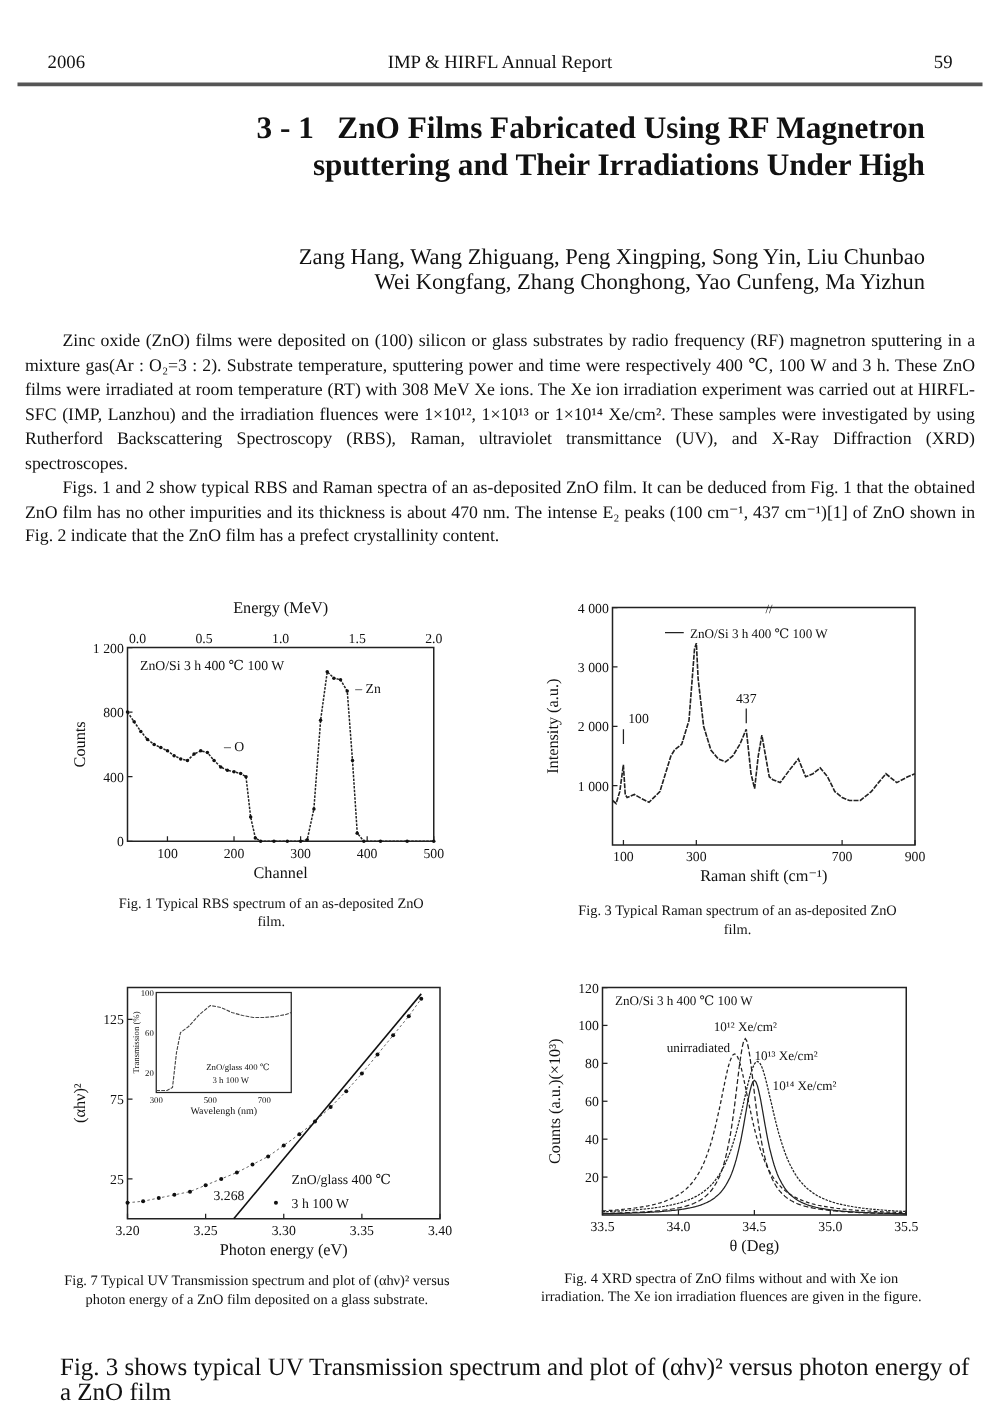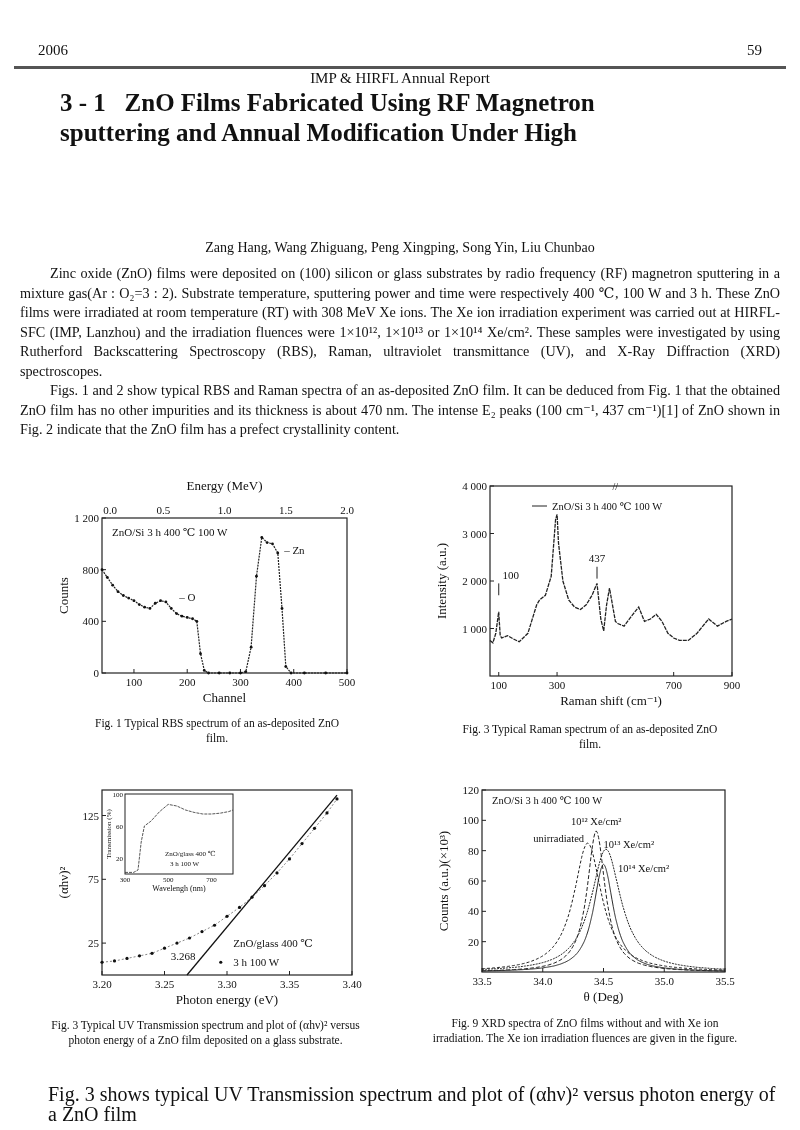--- a/index.html
+++ b/index.html
@@ -1,48 +1,49 @@
 <!DOCTYPE html>
 <html><head>
 <meta charset="utf-8">
 <style>
   html,body{margin:0;padding:0;background:#fff;}
   body{width:800px;height:1130px;position:relative;overflow:hidden;font-family:"Liberation Serif","DejaVu Serif",serif;color:#111;}
   .hdr{position:absolute;left:38px;right:38px;top:42px;height:22px;font-size:15px;}
   .hdr .yr{position:absolute;left:0;top:0;}
-  .hdr .jt{position:absolute;left:0;right:0;text-align:center;top:0;margin-top:28px;}
+  .hdr .jt{position:absolute;left:0;right:0;text-align:center;top:0;}
   .hdr .pg{position:absolute;right:0;top:0;}
   .rule{position:absolute;left:14px;right:14px;top:66px;height:3px;background:#555;}
-  .title{position:absolute;left:60px;right:60px;top:88px;text-align:left;font-weight:bold;font-size:25px;line-height:30px;}
-  .authors{position:absolute;left:60px;right:60px;top:195px;text-align:center;font-size:14px;line-height:20px;margin-top:43px;}
+  .title{position:absolute;left:60px;right:60px;top:88px;text-align:right;font-weight:bold;font-size:25px;line-height:30px;}
+  .authors{position:absolute;left:60px;right:60px;top:195px;text-align:right;font-size:18px;line-height:20px;}
   .body{position:absolute;left:20px;right:20px;font-size:14.2px;line-height:19.6px;text-align:justify;}
   .p1{top:264px;text-indent:30px;}
   .p2{top:381px;text-indent:30px;}
   .fig{position:absolute;}
   .cap{position:absolute;font-size:11.5px;line-height:15px;text-align:center;}
   svg text{font-family:"Liberation Serif","DejaVu Serif",serif;fill:#111;}
   .p3{top:1085px;font-size:20px;left:48px;right:20px;text-align:left;}
 </style>
 </head>
 <body>
 
 <div class="hdr">
   <span class="yr">2006</span>
   <span class="jt">IMP &amp; HIRFL Annual Report</span>
   <span class="pg">59</span>
 </div>
 <div class="rule"></div>
 
 <div class="title">
   <div style="white-space:pre">3 - 1   ZnO Films Fabricated Using RF Magnetron</div>
-  <div>sputtering and Annual Modification Under High</div>
+  <div>sputtering and Their Irradiations Under High</div>
 </div>
 
 <div class="authors">
   <div>Zang Hang, Wang Zhiguang, Peng Xingping, Song Yin, Liu Chunbao</div>
+  <div>Wei Kongfang, Zhang Chonghong, Yao Cunfeng, Ma Yizhun</div>
 </div>
 
 <div class="body p1">Zinc oxide (ZnO) films were deposited on (100) silicon or glass substrates by radio frequency (RF) magnetron sputtering in a mixture gas(Ar : O₂=3 : 2). Substrate temperature, sputtering power and time were respectively 400 ℃, 100 W and 3 h. These ZnO films were irradiated at room temperature (RT) with 308 MeV Xe ions. The Xe ion irradiation experiment was carried out at HIRFL-SFC (IMP, Lanzhou) and the irradiation fluences were 1×10¹², 1×10¹³ or 1×10¹⁴ Xe/cm². These samples were investigated by using Rutherford Backscattering Spectroscopy (RBS), Raman, ultraviolet transmittance (UV), and X-Ray Diffraction (XRD) spectroscopes.</div>
 <div class="body p2">Figs. 1 and 2 show typical RBS and Raman spectra of an as-deposited ZnO film. It can be deduced from Fig. 1 that the obtained ZnO film has no other impurities and its thickness is about 470 nm. The intense E₂ peaks (100 cm⁻¹, 437 cm⁻¹)[1] of ZnO shown in Fig. 2 indicate that the ZnO film has a prefect crystallinity content.</div>
 
 <svg class="fig" id="fig1" style="left:50px;top:478px" width="310" height="230">
     <rect x="52" y="40" width="245" height="155" fill="none" stroke="#222" stroke-width="1.2"></rect>
     <line x1="83.95652173913044" x2="83.95652173913044" y1="195" y2="191" stroke="#222"></line>
     <text x="83.95652173913044" y="208" font-size="11" text-anchor="middle">100</text>
     <line x1="137.2173913043478" x2="137.2173913043478" y1="195" y2="191" stroke="#222"></line>
@@ -197,21 +198,21 @@
     <text x="161.4" y="104" font-size="7" text-anchor="middle">700</text>
     <text x="73" y="83" font-size="7" text-anchor="end">20</text>
     <text x="73" y="51" font-size="7" text-anchor="end">60</text>
     <text x="73" y="19" font-size="7" text-anchor="end">100</text>
     <text x="129" y="113" font-size="8" text-anchor="middle">Wavelengh (nm)</text>
     <text x="0" y="0" font-size="7" text-anchor="middle" transform="translate(61,56) rotate(-90)">Transmission (%)</text>
     <path d="M75.0 94.4 L83.6 94.4 L88.0 92.0 L91.2 64.0 L94.4 48.0 L100.9 43.2 L109.6 33.6 L118.2 26.4 L126.8 28.0 L135.5 32.0 L144.1 34.4 L152.8 36.0 L161.4 36.0 L170.0 35.2 L178.7 33.6 L183.0 32.0" fill="none" stroke="#444" stroke-width="0.9" stroke-dasharray="3 1"></path>
     <text x="115" y="78" font-size="7">ZnO/glass 400 ℃</text>
     <text x="120" y="88" font-size="7">3 h 100 W</text>
   </svg>
-<div class="cap" style="left:48px;top:1018px;width:315px">Fig. 3  Typical UV Transmission spectrum and plot of (αhν)² versus photon energy of a ZnO film deposited on a glass substrate.</div>
+<div class="cap" style="left:48px;top:1018px;width:315px">Fig. 7  Typical UV Transmission spectrum and plot of (αhν)² versus photon energy of a ZnO film deposited on a glass substrate.</div>
 
 <svg class="fig" id="fig4" style="left:432px;top:778px" width="340" height="230">
     <rect x="50" y="12" width="243" height="182" fill="none" stroke="#222" stroke-width="1.2"></rect>
     <line x1="50" x2="50" y1="194" y2="190" stroke="#222"></line>
     <text x="50" y="207" font-size="11" text-anchor="middle">33.5</text>
     <line x1="110.75" x2="110.75" y1="194" y2="190" stroke="#222"></line>
     <text x="110.75" y="207" font-size="11" text-anchor="middle">34.0</text>
     <line x1="171.5" x2="171.5" y1="194" y2="190" stroke="#222"></line>
     <text x="171.5" y="207" font-size="11" text-anchor="middle">34.5</text>
     <line x1="232.25" x2="232.25" y1="194" y2="190" stroke="#222"></line>
@@ -235,15 +236,15 @@
     <text x="60" y="26" font-size="10.5">ZnO/Si  3 h 400 ℃ 100 W</text>
     <path d="M50.0 190.7 L51.2 190.7 L52.4 190.6 L53.6 190.5 L54.9 190.4 L56.1 190.3 L57.3 190.3 L58.5 190.2 L59.7 190.1 L60.9 190.0 L62.1 189.9 L63.4 189.8 L64.6 189.7 L65.8 189.5 L67.0 189.4 L68.2 189.3 L69.4 189.2 L70.7 189.0 L71.9 188.9 L73.1 188.8 L74.3 188.6 L75.5 188.4 L76.7 188.3 L77.9 188.1 L79.2 187.9 L80.4 187.7 L81.6 187.5 L82.8 187.3 L84.0 187.1 L85.2 186.9 L86.4 186.7 L87.7 186.4 L88.9 186.2 L90.1 185.9 L91.3 185.6 L92.5 185.3 L93.7 185.0 L95.0 184.6 L96.2 184.3 L97.4 183.9 L98.6 183.5 L99.8 183.1 L101.0 182.6 L102.2 182.1 L103.5 181.6 L104.7 181.1 L105.9 180.5 L107.1 179.9 L108.3 179.3 L109.5 178.6 L110.7 177.9 L112.0 177.1 L113.2 176.2 L114.4 175.3 L115.6 174.3 L116.8 173.3 L118.0 172.2 L119.3 170.9 L120.5 169.6 L121.7 168.2 L122.9 166.7 L124.1 165.0 L125.3 163.2 L126.5 161.3 L127.8 159.1 L129.0 156.8 L130.2 154.3 L131.4 151.6 L132.6 148.6 L133.8 145.4 L135.0 141.9 L136.3 138.1 L137.5 134.0 L138.7 129.5 L139.9 124.8 L141.1 119.7 L142.3 114.3 L143.6 108.6 L144.8 102.8 L146.0 96.8 L147.2 90.9 L148.4 85.1 L149.6 79.7 L150.8 74.8 L152.1 70.7 L153.3 67.7 L154.5 65.7 L155.7 65.1 L156.9 65.7 L158.1 67.7 L159.3 70.7 L160.6 74.8 L161.8 79.7 L163.0 85.1 L164.2 90.9 L165.4 96.8 L166.6 102.8 L167.9 108.6 L169.1 114.3 L170.3 119.7 L171.5 124.8 L172.7 129.5 L173.9 134.0 L175.1 138.1 L176.4 141.9 L177.6 145.4 L178.8 148.6 L180.0 151.6 L181.2 154.3 L182.4 156.8 L183.6 159.1 L184.9 161.3 L186.1 163.2 L187.3 165.0 L188.5 166.7 L189.7 168.2 L190.9 169.6 L192.2 170.9 L193.4 172.2 L194.6 173.3 L195.8 174.3 L197.0 175.3 L198.2 176.2 L199.4 177.1 L200.7 177.9 L201.9 178.6 L203.1 179.3 L204.3 179.9 L205.5 180.5 L206.7 181.1 L207.9 181.6 L209.2 182.1 L210.4 182.6 L211.6 183.1 L212.8 183.5 L214.0 183.9 L215.2 184.3 L216.5 184.6 L217.7 185.0 L218.9 185.3 L220.1 185.6 L221.3 185.9 L222.5 186.2 L223.7 186.4 L225.0 186.7 L226.2 186.9 L227.4 187.1 L228.6 187.3 L229.8 187.5 L231.0 187.7 L232.2 187.9 L233.5 188.1 L234.7 188.3 L235.9 188.4 L237.1 188.6 L238.3 188.8 L239.5 188.9 L240.8 189.0 L242.0 189.2 L243.2 189.3 L244.4 189.4 L245.6 189.5 L246.8 189.7 L248.0 189.8 L249.3 189.9 L250.5 190.0 L251.7 190.1 L252.9 190.2 L254.1 190.3 L255.3 190.3 L256.5 190.4 L257.8 190.5 L259.0 190.6 L260.2 190.7 L261.4 190.7 L262.6 190.8 L263.8 190.9 L265.1 191.0 L266.3 191.0 L267.5 191.1 L268.7 191.1 L269.9 191.2 L271.1 191.3 L272.3 191.3 L273.6 191.4 L274.8 191.4 L276.0 191.5 L277.2 191.5 L278.4 191.6 L279.6 191.6 L280.8 191.7 L282.1 191.7 L283.3 191.7 L284.5 191.8 L285.7 191.8 L286.9 191.9 L288.1 191.9 L289.4 191.9 L290.6 192.0 L291.8 192.0 L293.0 192.1" fill="none" stroke="#222" stroke-width="1" stroke-dasharray="3 2"></path>
     <path d="M50.0 192.7 L51.2 192.7 L52.4 192.7 L53.6 192.6 L54.9 192.6 L56.1 192.6 L57.3 192.5 L58.5 192.5 L59.7 192.5 L60.9 192.4 L62.1 192.4 L63.4 192.4 L64.6 192.3 L65.8 192.3 L67.0 192.2 L68.2 192.2 L69.4 192.1 L70.7 192.1 L71.9 192.0 L73.1 192.0 L74.3 191.9 L75.5 191.9 L76.7 191.8 L77.9 191.8 L79.2 191.7 L80.4 191.6 L81.6 191.6 L82.8 191.5 L84.0 191.4 L85.2 191.3 L86.4 191.3 L87.7 191.2 L88.9 191.1 L90.1 191.0 L91.3 190.9 L92.5 190.8 L93.7 190.7 L95.0 190.6 L96.2 190.4 L97.4 190.3 L98.6 190.2 L99.8 190.0 L101.0 189.9 L102.2 189.7 L103.5 189.6 L104.7 189.4 L105.9 189.2 L107.1 189.0 L108.3 188.8 L109.5 188.6 L110.7 188.3 L112.0 188.1 L113.2 187.8 L114.4 187.5 L115.6 187.2 L116.8 186.9 L118.0 186.5 L119.3 186.1 L120.5 185.7 L121.7 185.3 L122.9 184.8 L124.1 184.2 L125.3 183.7 L126.5 183.0 L127.8 182.4 L129.0 181.6 L130.2 180.8 L131.4 179.9 L132.6 178.9 L133.8 177.8 L135.0 176.6 L136.3 175.3 L137.5 173.8 L138.7 172.1 L139.9 170.2 L141.1 168.2 L142.3 165.8 L143.6 163.1 L144.8 160.1 L146.0 156.7 L147.2 152.8 L148.4 148.3 L149.6 143.2 L150.8 137.4 L152.1 130.9 L153.3 123.5 L154.5 115.2 L155.7 106.1 L156.9 96.4 L158.1 86.2 L159.3 76.2 L160.6 67.1 L161.8 59.6 L163.0 54.7 L164.2 52.9 L165.4 54.7 L166.6 59.6 L167.9 67.1 L169.1 76.2 L170.3 86.2 L171.5 96.3 L172.7 106.1 L173.9 115.2 L175.1 123.5 L176.4 130.9 L177.6 137.4 L178.8 143.2 L180.0 148.3 L181.2 152.8 L182.4 156.7 L183.6 160.1 L184.9 163.1 L186.1 165.8 L187.3 168.2 L188.5 170.2 L189.7 172.1 L190.9 173.8 L192.2 175.3 L193.4 176.6 L194.6 177.8 L195.8 178.9 L197.0 179.9 L198.2 180.8 L199.4 181.6 L200.7 182.4 L201.9 183.0 L203.1 183.7 L204.3 184.2 L205.5 184.8 L206.7 185.3 L207.9 185.7 L209.2 186.1 L210.4 186.5 L211.6 186.9 L212.8 187.2 L214.0 187.5 L215.2 187.8 L216.5 188.1 L217.7 188.3 L218.9 188.6 L220.1 188.8 L221.3 189.0 L222.5 189.2 L223.7 189.4 L225.0 189.6 L226.2 189.7 L227.4 189.9 L228.6 190.0 L229.8 190.2 L231.0 190.3 L232.2 190.4 L233.5 190.6 L234.7 190.7 L235.9 190.8 L237.1 190.9 L238.3 191.0 L239.5 191.1 L240.8 191.2 L242.0 191.3 L243.2 191.3 L244.4 191.4 L245.6 191.5 L246.8 191.6 L248.0 191.6 L249.3 191.7 L250.5 191.8 L251.7 191.8 L252.9 191.9 L254.1 191.9 L255.3 192.0 L256.5 192.0 L257.8 192.1 L259.0 192.1 L260.2 192.2 L261.4 192.2 L262.6 192.3 L263.8 192.3 L265.1 192.4 L266.3 192.4 L267.5 192.4 L268.7 192.5 L269.9 192.5 L271.1 192.5 L272.3 192.6 L273.6 192.6 L274.8 192.6 L276.0 192.7 L277.2 192.7 L278.4 192.7 L279.6 192.7 L280.8 192.8 L282.1 192.8 L283.3 192.8 L284.5 192.8 L285.7 192.9 L286.9 192.9 L288.1 192.9 L289.4 192.9 L290.6 193.0 L291.8 193.0 L293.0 193.0" fill="none" stroke="#222" stroke-width="1" stroke-dasharray="4 2"></path>
     <path d="M50.0 191.4 L51.2 191.3 L52.4 191.3 L53.6 191.2 L54.9 191.2 L56.1 191.1 L57.3 191.1 L58.5 191.0 L59.7 190.9 L60.9 190.9 L62.1 190.8 L63.4 190.8 L64.6 190.7 L65.8 190.6 L67.0 190.5 L68.2 190.5 L69.4 190.4 L70.7 190.3 L71.9 190.2 L73.1 190.1 L74.3 190.0 L75.5 189.9 L76.7 189.8 L77.9 189.7 L79.2 189.6 L80.4 189.5 L81.6 189.4 L82.8 189.3 L84.0 189.2 L85.2 189.0 L86.4 188.9 L87.7 188.8 L88.9 188.6 L90.1 188.5 L91.3 188.3 L92.5 188.1 L93.7 188.0 L95.0 187.8 L96.2 187.6 L97.4 187.4 L98.6 187.2 L99.8 187.0 L101.0 186.8 L102.2 186.5 L103.5 186.3 L104.7 186.0 L105.9 185.8 L107.1 185.5 L108.3 185.2 L109.5 184.9 L110.7 184.6 L112.0 184.2 L113.2 183.9 L114.4 183.5 L115.6 183.1 L116.8 182.6 L118.0 182.2 L119.3 181.7 L120.5 181.2 L121.7 180.7 L122.9 180.1 L124.1 179.5 L125.3 178.9 L126.5 178.2 L127.8 177.4 L129.0 176.7 L130.2 175.8 L131.4 174.9 L132.6 174.0 L133.8 173.0 L135.0 171.9 L136.3 170.7 L137.5 169.4 L138.7 168.1 L139.9 166.6 L141.1 165.0 L142.3 163.3 L143.6 161.5 L144.8 159.5 L146.0 157.3 L147.2 155.0 L148.4 152.5 L149.6 149.8 L150.8 146.8 L152.1 143.7 L153.3 140.2 L154.5 136.5 L155.7 132.6 L156.9 128.3 L158.1 123.8 L159.3 119.1 L160.6 114.1 L161.8 109.0 L163.0 103.7 L164.2 98.4 L165.4 93.1 L166.6 88.1 L167.9 83.4 L169.1 79.3 L170.3 75.9 L171.5 73.3 L172.7 71.7 L173.9 71.1 L175.1 71.7 L176.4 73.3 L177.6 75.9 L178.8 79.3 L180.0 83.4 L181.2 88.1 L182.4 93.1 L183.6 98.4 L184.9 103.7 L186.1 108.9 L187.3 114.1 L188.5 119.1 L189.7 123.8 L190.9 128.3 L192.2 132.6 L193.4 136.5 L194.6 140.2 L195.8 143.7 L197.0 146.8 L198.2 149.8 L199.4 152.5 L200.7 155.0 L201.9 157.3 L203.1 159.5 L204.3 161.5 L205.5 163.3 L206.7 165.0 L207.9 166.6 L209.2 168.1 L210.4 169.4 L211.6 170.7 L212.8 171.9 L214.0 173.0 L215.2 174.0 L216.5 174.9 L217.7 175.8 L218.9 176.7 L220.1 177.4 L221.3 178.2 L222.5 178.9 L223.7 179.5 L225.0 180.1 L226.2 180.7 L227.4 181.2 L228.6 181.7 L229.8 182.2 L231.0 182.6 L232.2 183.1 L233.5 183.5 L234.7 183.9 L235.9 184.2 L237.1 184.6 L238.3 184.9 L239.5 185.2 L240.8 185.5 L242.0 185.8 L243.2 186.0 L244.4 186.3 L245.6 186.5 L246.8 186.8 L248.0 187.0 L249.3 187.2 L250.5 187.4 L251.7 187.6 L252.9 187.8 L254.1 188.0 L255.3 188.1 L256.5 188.3 L257.8 188.5 L259.0 188.6 L260.2 188.8 L261.4 188.9 L262.6 189.0 L263.8 189.2 L265.1 189.3 L266.3 189.4 L267.5 189.5 L268.7 189.6 L269.9 189.7 L271.1 189.8 L272.3 189.9 L273.6 190.0 L274.8 190.1 L276.0 190.2 L277.2 190.3 L278.4 190.4 L279.6 190.5 L280.8 190.5 L282.1 190.6 L283.3 190.7 L284.5 190.8 L285.7 190.8 L286.9 190.9 L288.1 190.9 L289.4 191.0 L290.6 191.1 L291.8 191.1 L293.0 191.2" fill="none" stroke="#222" stroke-width="1" stroke-dasharray="2 1"></path>
     <path d="M50.0 192.9 L51.2 192.9 L52.4 192.9 L53.6 192.9 L54.9 192.8 L56.1 192.8 L57.3 192.8 L58.5 192.8 L59.7 192.7 L60.9 192.7 L62.1 192.7 L63.4 192.7 L64.6 192.6 L65.8 192.6 L67.0 192.6 L68.2 192.5 L69.4 192.5 L70.7 192.5 L71.9 192.4 L73.1 192.4 L74.3 192.3 L75.5 192.3 L76.7 192.3 L77.9 192.2 L79.2 192.2 L80.4 192.1 L81.6 192.1 L82.8 192.0 L84.0 192.0 L85.2 191.9 L86.4 191.8 L87.7 191.8 L88.9 191.7 L90.1 191.7 L91.3 191.6 L92.5 191.5 L93.7 191.4 L95.0 191.4 L96.2 191.3 L97.4 191.2 L98.6 191.1 L99.8 191.0 L101.0 190.9 L102.2 190.8 L103.5 190.7 L104.7 190.6 L105.9 190.4 L107.1 190.3 L108.3 190.2 L109.5 190.0 L110.7 189.9 L112.0 189.7 L113.2 189.5 L114.4 189.3 L115.6 189.1 L116.8 188.9 L118.0 188.7 L119.3 188.5 L120.5 188.2 L121.7 188.0 L122.9 187.7 L124.1 187.4 L125.3 187.0 L126.5 186.7 L127.8 186.3 L129.0 185.9 L130.2 185.4 L131.4 184.9 L132.6 184.4 L133.8 183.9 L135.0 183.2 L136.3 182.6 L137.5 181.8 L138.7 181.0 L139.9 180.1 L141.1 179.1 L142.3 178.1 L143.6 176.9 L144.8 175.6 L146.0 174.1 L147.2 172.5 L148.4 170.6 L149.6 168.6 L150.8 166.3 L152.1 163.8 L153.3 160.9 L154.5 157.6 L155.7 154.0 L156.9 149.9 L158.1 145.3 L159.3 140.2 L160.6 134.5 L161.8 128.3 L163.0 121.7 L164.2 114.8 L165.4 107.9 L166.6 101.2 L167.9 95.2 L169.1 90.5 L170.3 87.4 L171.5 86.3 L172.7 87.4 L173.9 90.5 L175.1 95.2 L176.4 101.2 L177.6 107.9 L178.8 114.8 L180.0 121.7 L181.2 128.3 L182.4 134.5 L183.6 140.2 L184.9 145.3 L186.1 149.9 L187.3 154.0 L188.5 157.6 L189.7 160.9 L190.9 163.8 L192.2 166.3 L193.4 168.6 L194.6 170.6 L195.8 172.5 L197.0 174.1 L198.2 175.6 L199.4 176.9 L200.7 178.1 L201.9 179.1 L203.1 180.1 L204.3 181.0 L205.5 181.8 L206.7 182.6 L207.9 183.2 L209.2 183.9 L210.4 184.4 L211.6 184.9 L212.8 185.4 L214.0 185.9 L215.2 186.3 L216.5 186.7 L217.7 187.0 L218.9 187.4 L220.1 187.7 L221.3 188.0 L222.5 188.2 L223.7 188.5 L225.0 188.7 L226.2 188.9 L227.4 189.1 L228.6 189.3 L229.8 189.5 L231.0 189.7 L232.2 189.9 L233.5 190.0 L234.7 190.2 L235.9 190.3 L237.1 190.4 L238.3 190.6 L239.5 190.7 L240.8 190.8 L242.0 190.9 L243.2 191.0 L244.4 191.1 L245.6 191.2 L246.8 191.3 L248.0 191.4 L249.3 191.4 L250.5 191.5 L251.7 191.6 L252.9 191.7 L254.1 191.7 L255.3 191.8 L256.5 191.8 L257.8 191.9 L259.0 192.0 L260.2 192.0 L261.4 192.1 L262.6 192.1 L263.8 192.2 L265.1 192.2 L266.3 192.3 L267.5 192.3 L268.7 192.3 L269.9 192.4 L271.1 192.4 L272.3 192.5 L273.6 192.5 L274.8 192.5 L276.0 192.6 L277.2 192.6 L278.4 192.6 L279.6 192.7 L280.8 192.7 L282.1 192.7 L283.3 192.7 L284.5 192.8 L285.7 192.8 L286.9 192.8 L288.1 192.8 L289.4 192.9 L290.6 192.9 L291.8 192.9 L293.0 192.9" fill="none" stroke="#222" stroke-width="1" stroke-dasharray="1 0"></path>
     <text x="152.0600000000004" y="63.56666666666666" font-size="10.5" text-anchor="end">unirradiated</text>
     <text x="164.20999999999972" y="46.883333333333326" font-size="10.5" text-anchor="middle">10¹² Xe/cm²</text>
     <text x="171.5" y="69.63333333333333" font-size="10.5">10¹³ Xe/cm²</text>
     <text x="186.0799999999997" y="93.89999999999999" font-size="10.5">10¹⁴ Xe/cm²</text>
   </svg>
-<div class="cap" style="left:425px;top:1016px;width:320px">Fig. 9  XRD spectra of ZnO films without and with Xe ion irradiation. The Xe ion irradiation fluences are given in the figure.</div>
+<div class="cap" style="left:425px;top:1016px;width:320px">Fig. 4  XRD spectra of ZnO films without and with Xe ion irradiation. The Xe ion irradiation fluences are given in the figure.</div>
 
 <div class="body p3">Fig. 3 shows typical UV Transmission spectrum and plot of (αhν)² versus photon energy of a ZnO film</div>
 
 </body></html>

